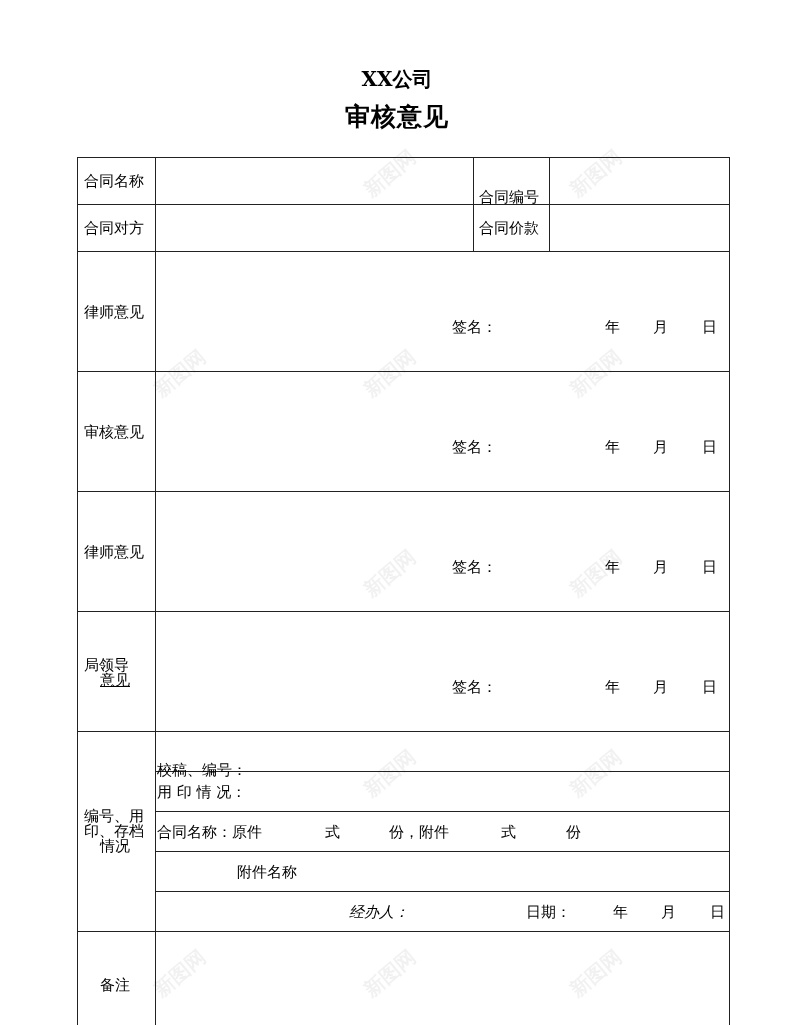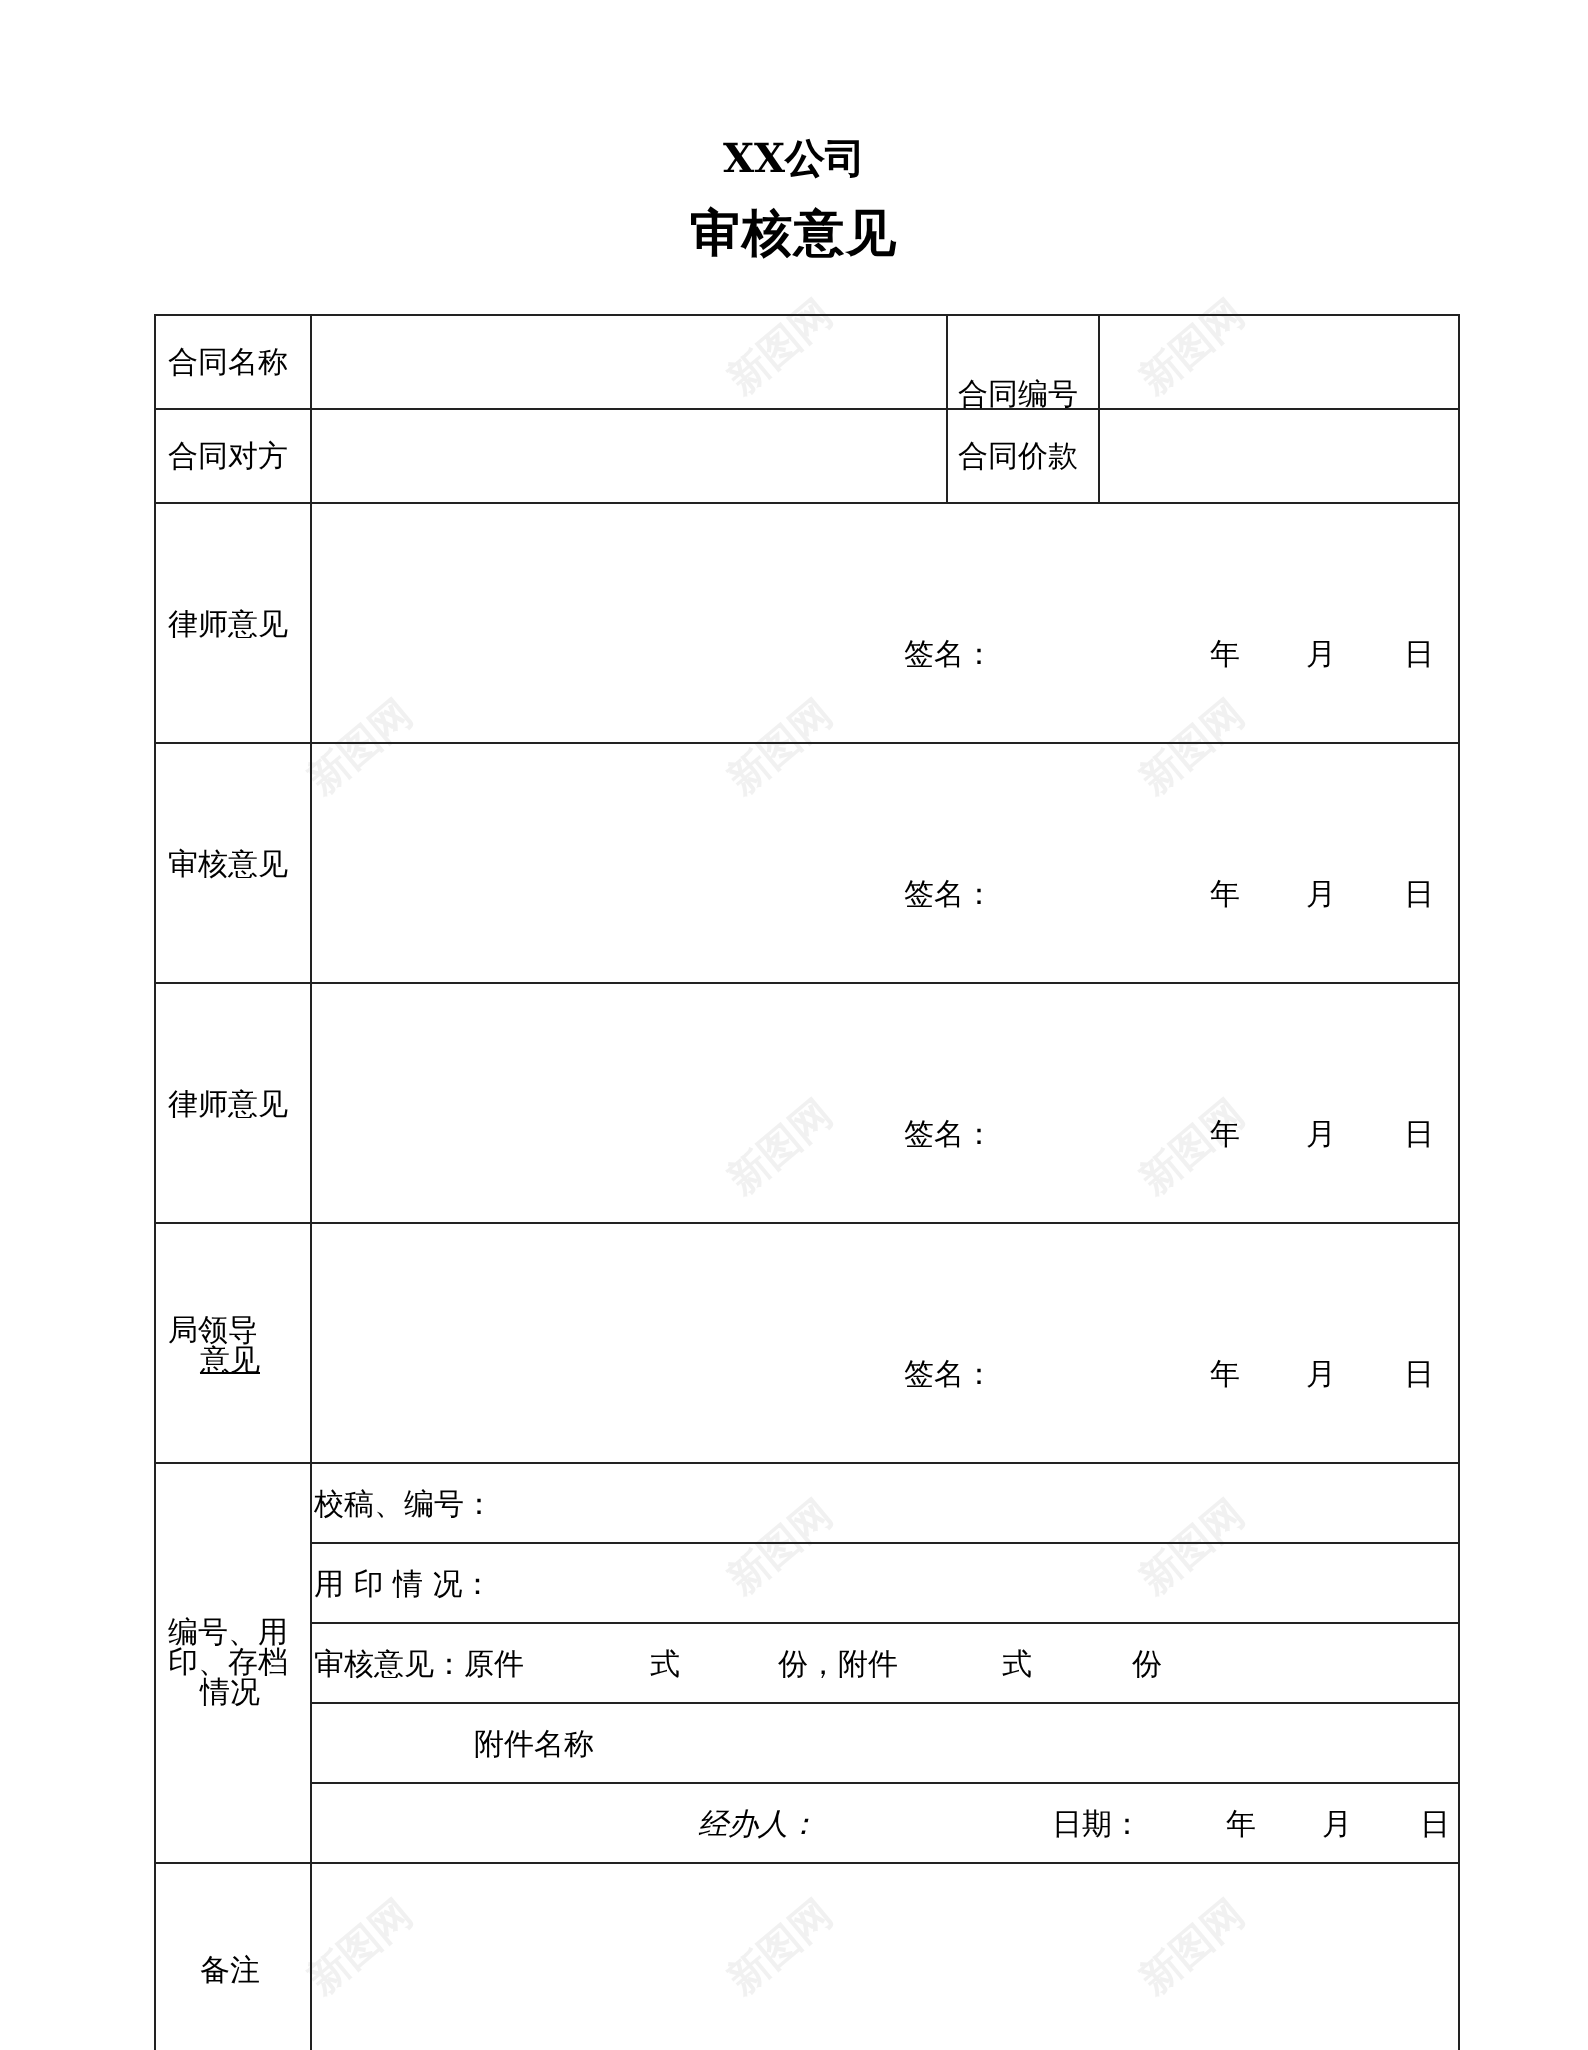--- a/index.html
+++ b/index.html
@@ -91,27 +91,27 @@
 <div class="abs" style="left:156px;top:612px;width:572px;height:119px;"></div>
 <div class="t" style="left:452px;top:678px;">签名：</div>
 <div class="t" style="left:605px;top:678px;">年</div>
 <div class="t" style="left:653px;top:678px;">月</div>
 <div class="t" style="left:702px;top:678px;">日</div>
 
 <div class="t" style="left:84px;top:807px;">编号、用</div>
 <div class="t" style="left:84px;top:822px;">印、存档</div>
 <div class="t" style="left:100px;top:837px;">情况</div>
 
-<div class="t" style="left:157px;top:743px;">校稿、编号：</div>
+<div class="t" style="left:157px;top:761px;">校稿、编号：</div>
 <div class="abs" style="left:250px;top:732px;width:478px;height:39px;"></div>
 
 <div class="t" style="left:157px;top:783px;">用 印 情 况：</div>
 <div class="abs" style="left:260px;top:772px;width:468px;height:39px;"></div>
 
-<div class="t" style="left:157px;top:823px;">审核意见：原件</div>
+<div class="t" style="left:157px;top:823px;">合同名称：原件</div>
 <div class="t" style="left:325px;top:823px;">式</div>
 <div class="t" style="left:389px;top:823px;">份，附件</div>
 <div class="t" style="left:501px;top:823px;">式</div>
 <div class="t" style="left:566px;top:823px;">份</div>
 
 <div class="t" style="left:237px;top:863px;">附件名称</div>
 <div class="abs" style="left:305px;top:852px;width:423px;height:39px;"></div>
 
 <div class="t" style="left:349px;top:903px;font-style:italic;">经办人：</div>
 <div class="t" style="left:526px;top:903px;">日期：</div>

